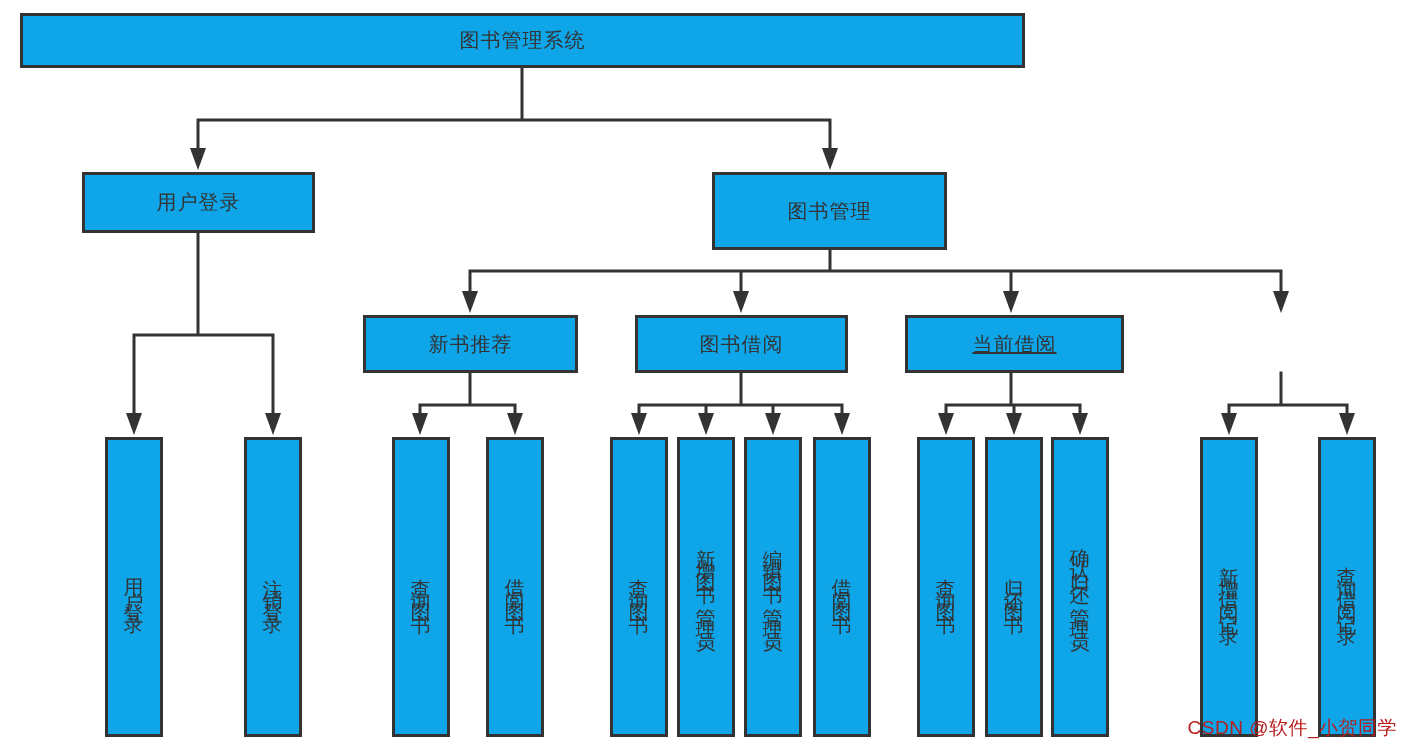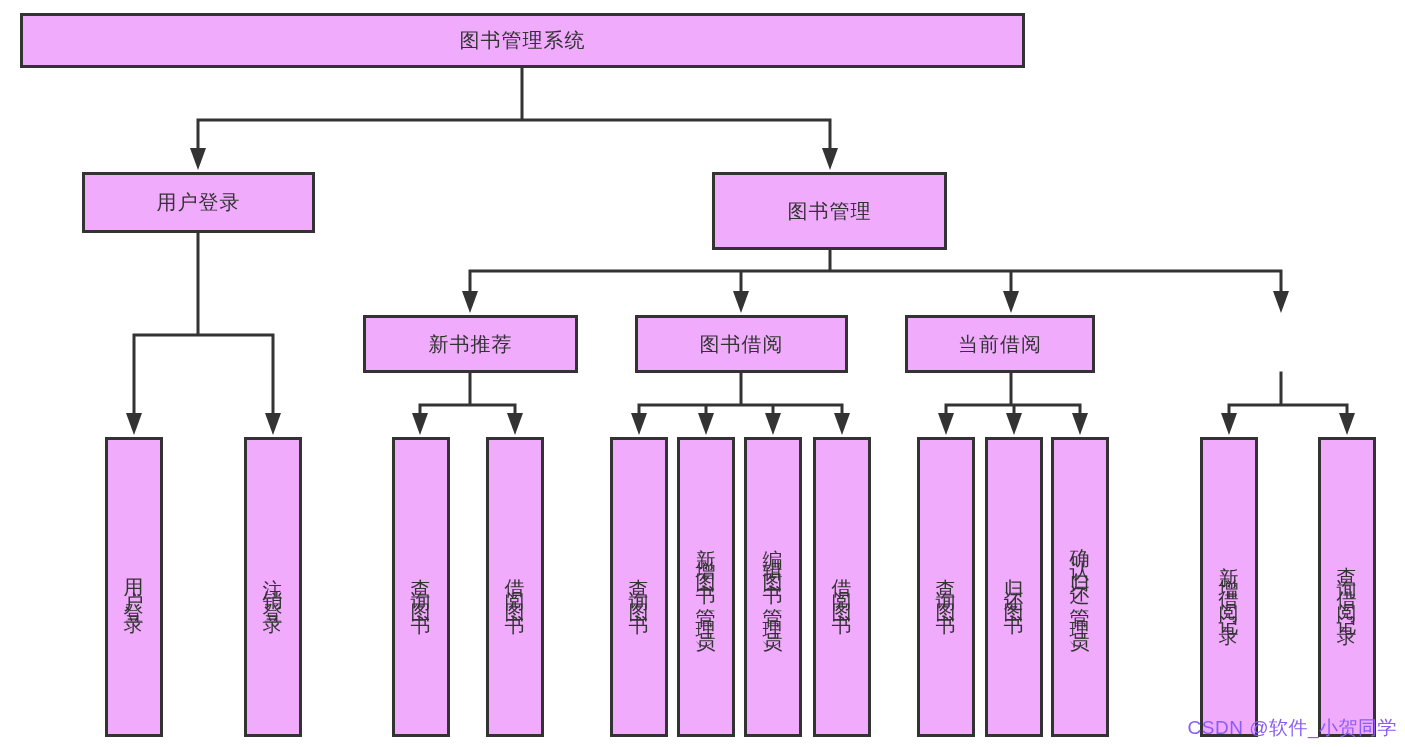--- a/index.html
+++ b/index.html
@@ -18,21 +18,21 @@
   #connectors {
     position: absolute;
     left: 0; top: 0;
     width: 1405px;
     height: 747px;
   }
   .node {
     position: absolute;
     box-sizing: border-box;
     border: 3px solid #333333;
-    background: #f0abfc;
+    background: #0ea5e9;
     display: flex;
     align-items: center;
     justify-content: center;
     color: #333333;
     font-size: 20px;
     letter-spacing: 1px;
     text-align: center;
   }
   .leaf {
     width: 58px;
@@ -45,21 +45,21 @@
     letter-spacing: 12px;
     line-height: 1;
     font-size: 20px;
     color: #333333;
   }
   .watermark {
     position: absolute;
     right: 8px;
     bottom: 6px;
     font-size: 19px;
-    color: #8b5cf6;
+    color: #b91c1c;
     letter-spacing: 0.5px;
     white-space: nowrap;
   }
 </style>
 </head>
 <body>
 
 <div id="canvas">
 
   <svg id="connectors" viewBox="0 0 1405 747" xmlns="http://www.w3.org/2000/svg">
@@ -112,21 +112,21 @@
   <div class="node" style="left:712px; top:172px; width:235px; height:78px;">
     <span>图书管理</span>
   </div>
 
   <div class="node" style="left:363px; top:315px; width:215px; height:58px;">
     <span>新书推荐</span>
   </div>
   <div class="node" style="left:635px; top:315px; width:213px; height:58px;">
     <span>图书借阅</span>
   </div>
-  <div class="node" style="left:905px; top:315px; width:190px; height:58px;">
+  <div class="node" style="left:905px; top:315px; width:219px; height:58px;text-decoration:underline;">
     <span>当前借阅</span>
   </div>
 
   <div class="node leaf" style="left:105px;">
     <span class="vtext">用户登录</span>
   </div>
   <div class="node leaf" style="left:244px;">
     <span class="vtext">注销登录</span>
   </div>
 

